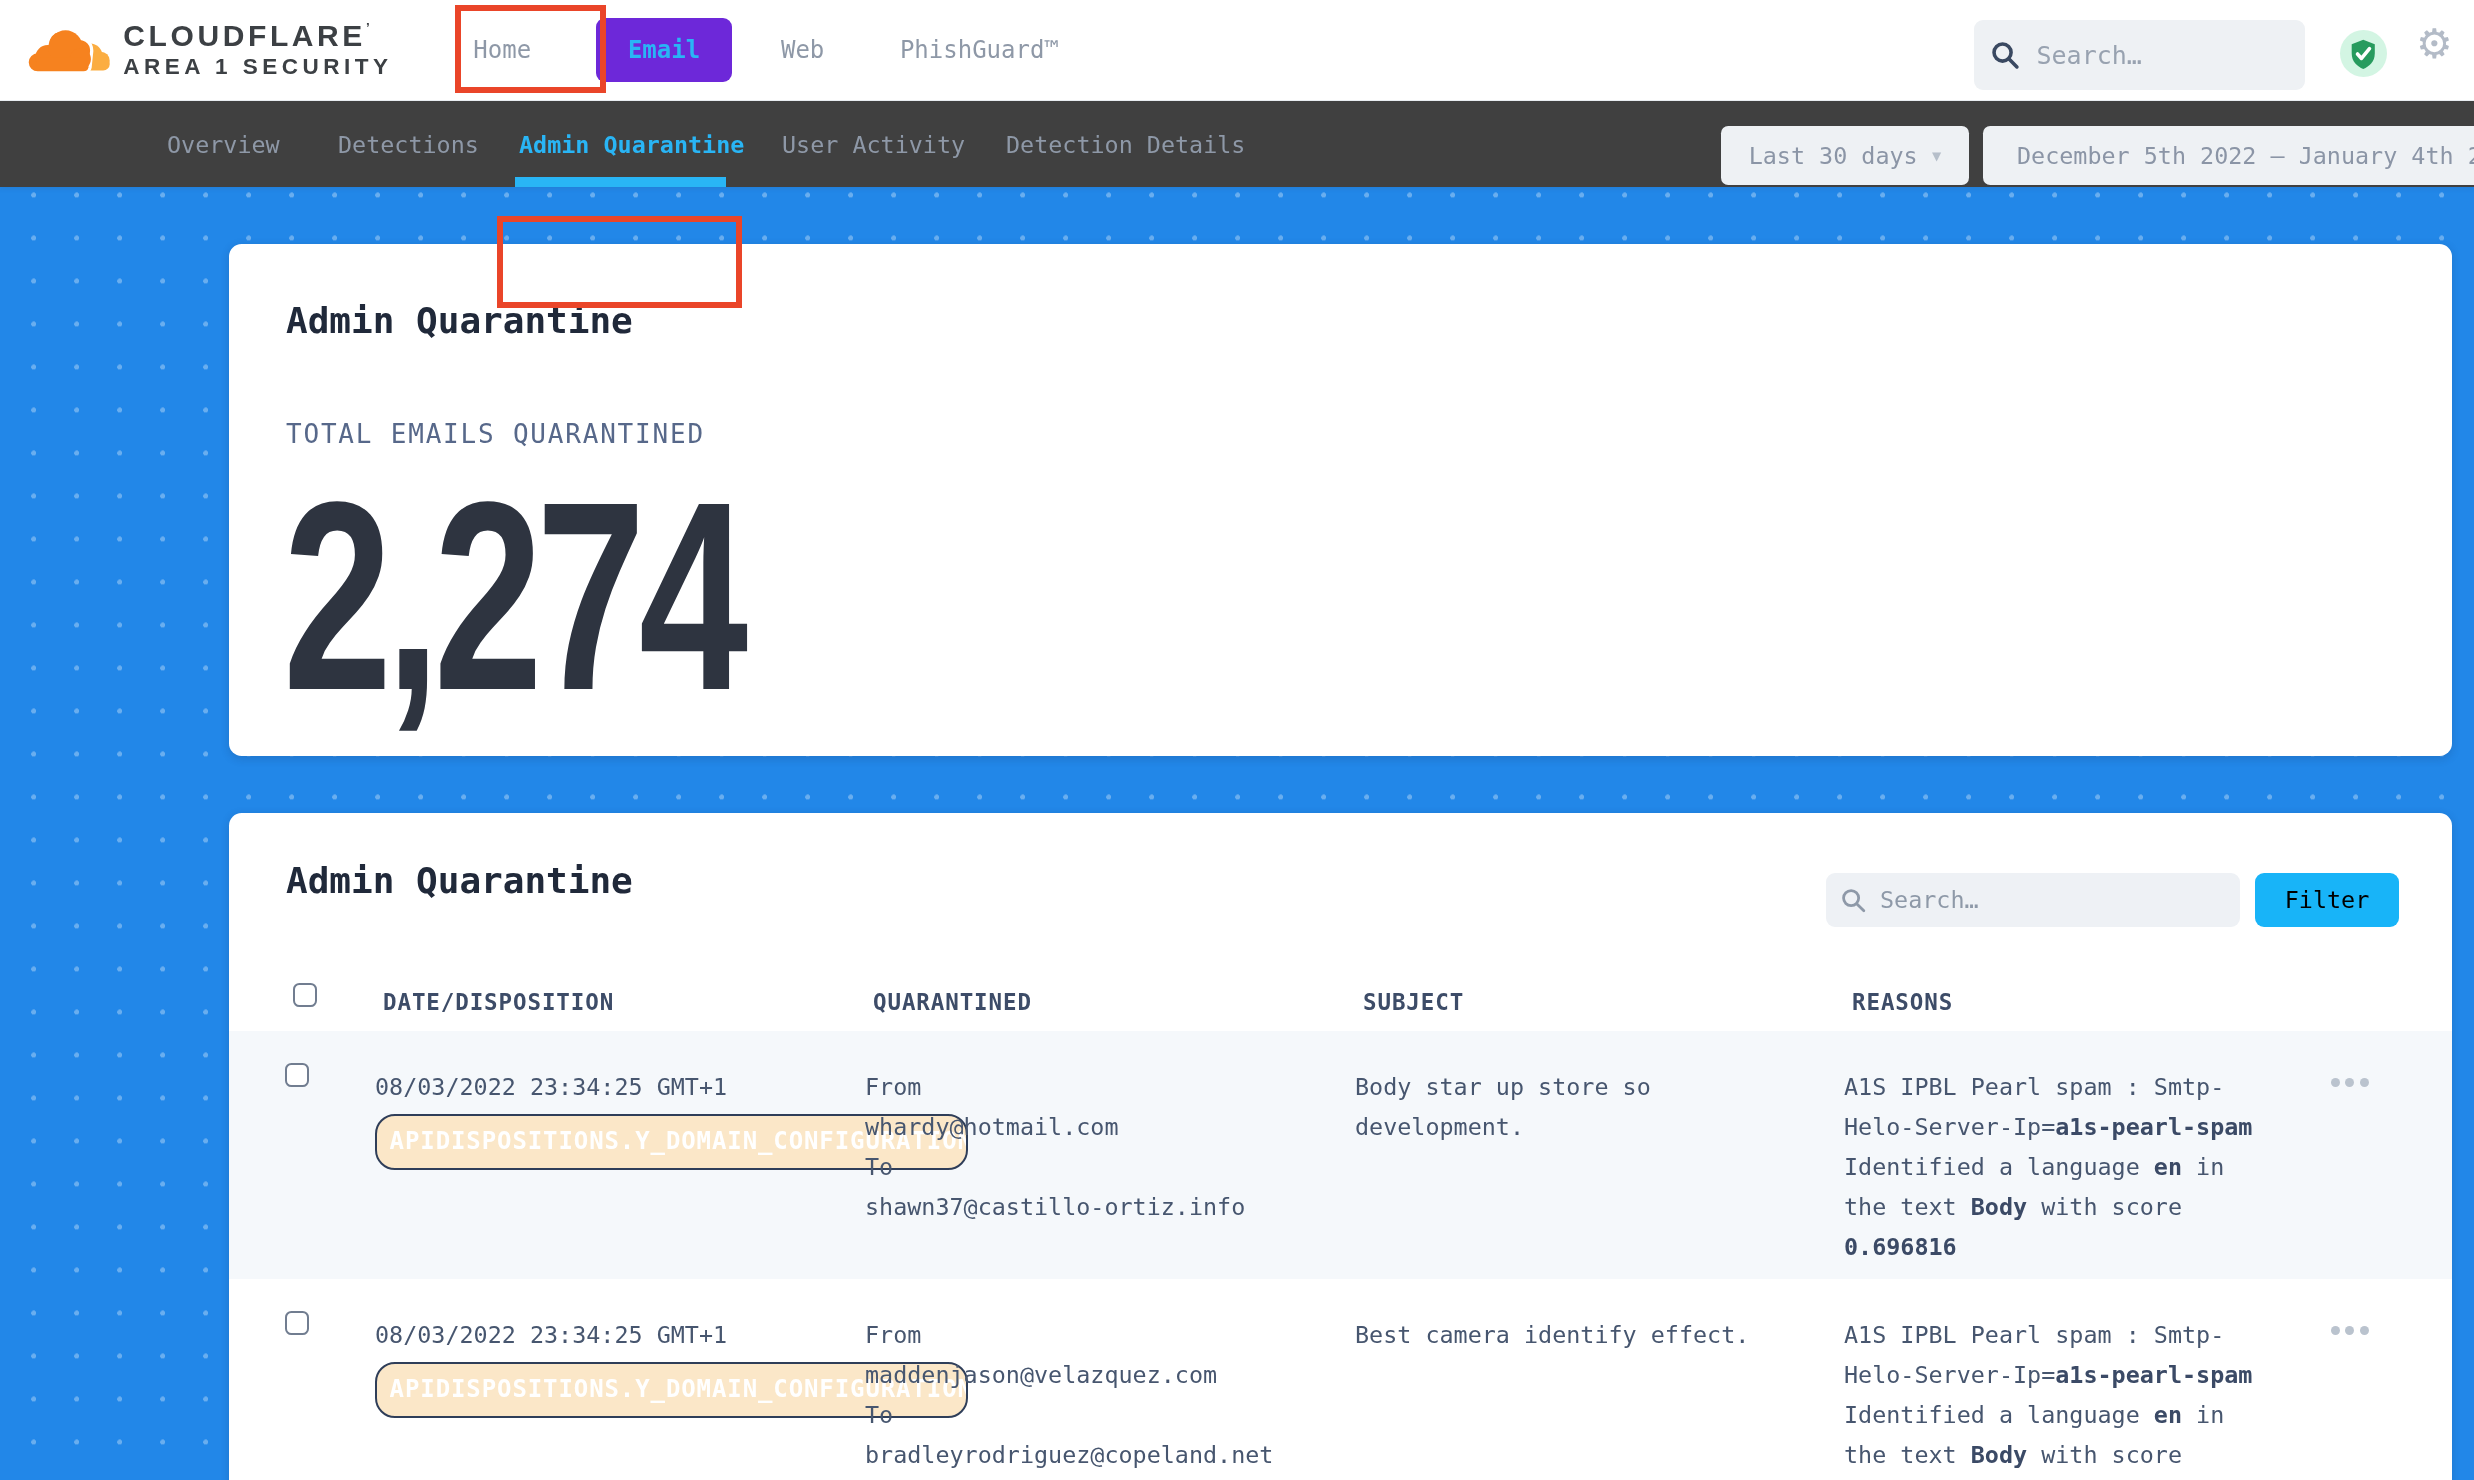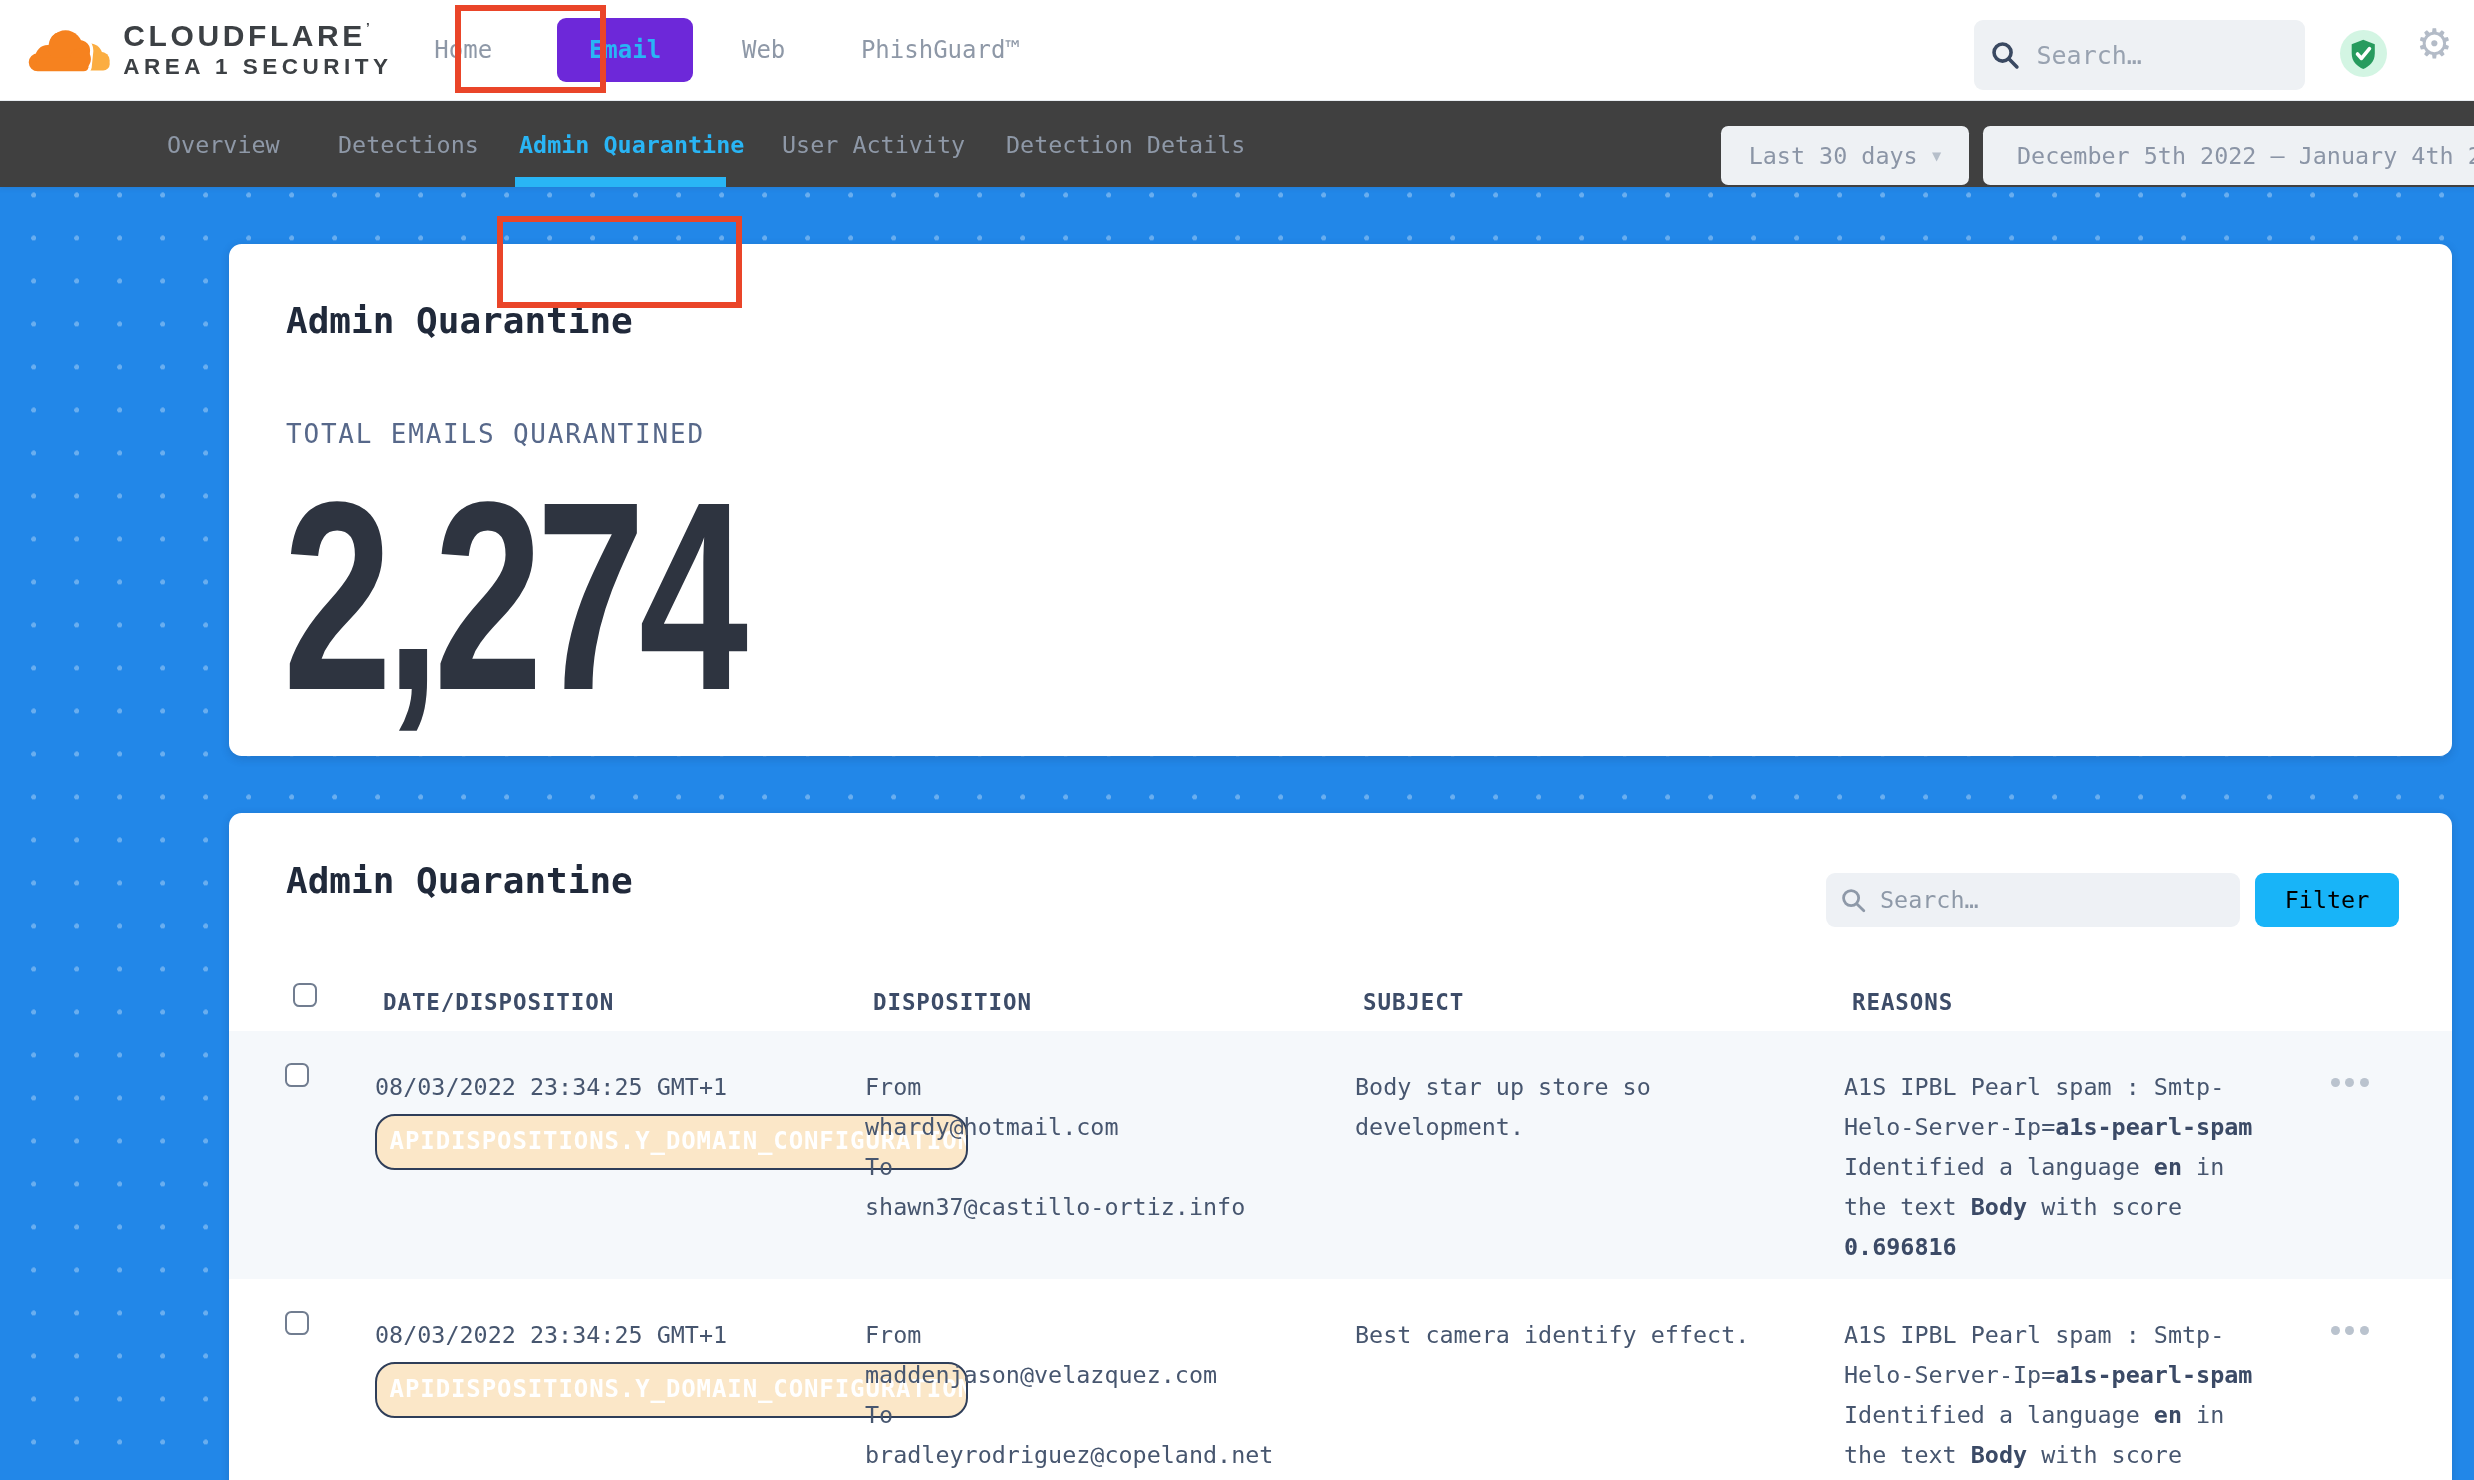--- a/index.html
+++ b/index.html
@@ -13,21 +13,21 @@
   .header-top {
     position:relative; height:101px; background:#ffffff;
     border-bottom:1.8px solid #e9edf1;
     display:flex; align-items:center; z-index:30;
   }
   .brand { display:flex; align-items:center; margin-left:22.5px; }
   .brand-text { margin-left:10.8px; font-family:"Liberation Sans",sans-serif; color:#3c4044; }
   .brand-name { font-size:30px; font-weight:bold; letter-spacing:3.6px; line-height:1; }
   .brand-mark { font-size:13.5px; vertical-align:top; }
   .brand-sub { font-size:22.5px; font-weight:bold; letter-spacing:4.5px; margin-top:5.4px; line-height:1; }
-  .nav-main { display:flex; align-items:center; margin-left:31px; }
+  .nav-main { display:flex; align-items:center; margin-left:70px; }
   .nav-link { color:#8e98a7; font-size:24px; padding:0 10.8px; cursor:pointer; }
   .nav-link.home { margin-right:54px; }
   .nav-pill {
     background:#6d28d9; color:#29b5f5; font-size:24px; font-weight:bold;
     padding:18px 32px; border-radius:9px; margin-right:38px; cursor:pointer;
   }
   .nav-link.web { margin-right:54px; }
   .hdr-search {
     position:absolute; left:1974px; top:20px; width:331px; height:70px;
     background:#eef1f4; border-radius:9px; display:flex; align-items:center;
@@ -203,21 +203,21 @@
         <circle cx="14" cy="14" r="9.5" fill="none" stroke="#8e99a8" stroke-width="3.5"></circle>
         <line x1="21" y1="21" x2="30" y2="30" stroke="#8e99a8" stroke-width="3.5" stroke-linecap="round"></line>
       </svg>
       <span class="ph">Search…</span>
     </div>
     <div class="filter-btn">Filter</div>
 
     <div class="thead">
       <div class="cb"></div>
       <span class="th c0">DATE/DISPOSITION</span>
-      <span class="th c1">DISPOSITION</span>
+      <span class="th c1">QUARANTINED</span>
       <span class="th c2">SUBJECT</span>
       <span class="th c3">REASONS</span>
     </div>
     <div class="tbody">
         <div class="row alt">
           <div class="cb"></div>
           <div class="cell date">08/03/2022 23:34:25 GMT+1</div>
           <div class="badge">APIDISPOSITIONS.Y_DOMAIN_CONFIGURATION</div>
           <div class="cell conv">
             <div>From</div>

